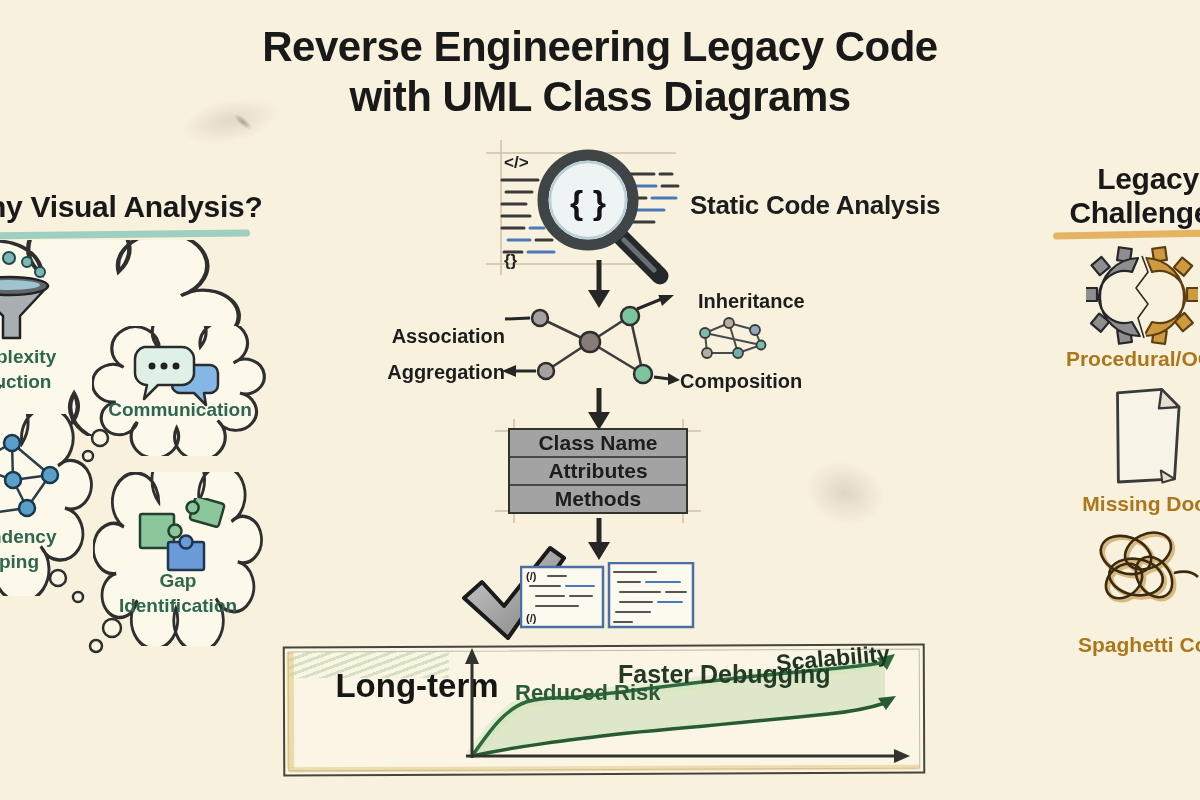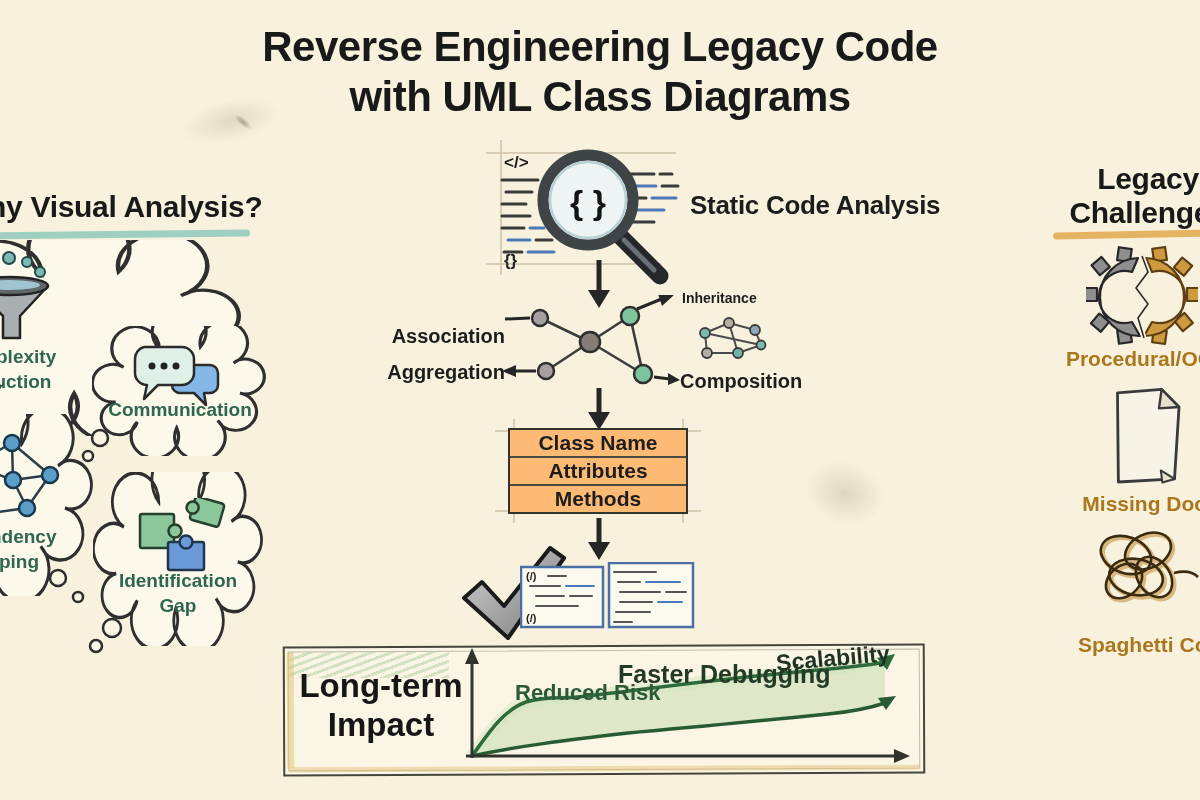--- a/index.html
+++ b/index.html
@@ -12,29 +12,29 @@
   .lbl{position:absolute;font-weight:700;white-space:nowrap;}
   
   .title{left:0;top:22px;width:1200px;text-align:center;font-size:42px;line-height:50px;font-weight:800;letter-spacing:-.5px;color:#191919;}
   
   .sect-h{font-size:30px;font-weight:800;letter-spacing:-.3px;color:#191919;}
   .underline{position:absolute;height:7px;border-radius:4px;opacity:.85;}
   
   .bubble-label{color:#2f6650;font-size:19px;line-height:25px;font-weight:700;text-align:center;position:absolute;}
   .guide{position:absolute;background:#cfc5ab;opacity:.8;}
   
-  .classbox{position:absolute;left:508px;top:428px;width:180px;height:86px;background:#fdba74;border:2.5px solid #33332e;box-sizing:border-box;display:flex;flex-direction:column;}
+  .classbox{position:absolute;left:508px;top:428px;width:180px;height:86px;background:#a3a3a3;border:2.5px solid #33332e;box-sizing:border-box;display:flex;flex-direction:column;}
   .classrow{flex:1;display:flex;align-items:center;justify-content:center;font-size:21px;font-weight:700;border-bottom:2px solid #4a4a44;}
   .classrow:last-child{border-bottom:none;}
   
   .rlabel{color:#ab771d;font-size:21px;font-weight:700;position:absolute;text-align:center;width:200px;white-space:nowrap;}
   
   .impactbox{position:absolute;left:283px;top:645px;width:642px;height:130px;background:#faf5e4;border:2.5px solid #46453c;box-sizing:border-box;transform:rotate(-.25deg);}
   .impactbox-inner{position:absolute;left:3px;top:3px;right:3px;bottom:3px;border:1px solid #8a8272;opacity:.5;}
-  .impact-title{position:absolute;left:295px;top:666px;width:172px;text-align:center;font-size:33px;line-height:39px;font-weight:800;color:#161616;}
+  .impact-title{position:absolute;left:295px;top:666px;width:172px;text-align:center;font-size:33px;line-height:39px;font-weight:800;color:#161616;padding-left:36px;}
   .chart-lbl{position:absolute;font-weight:700;white-space:nowrap;}
   .smudge{position:absolute;border-radius:50%;pointer-events:none;}
 </style>
 </head>
 <body>
 
 <div id="canvas">
 
   <div class="smudge" style="left:180px;top:100px;width:100px;height:42px;background:radial-gradient(closest-side,rgba(120,110,95,.18),transparent);transform:rotate(-12deg);"></div>
   <div class="smudge" style="left:805px;top:462px;width:80px;height:62px;background:radial-gradient(closest-side,rgba(120,110,95,.2),transparent);transform:rotate(18deg);"></div>
@@ -115,22 +115,22 @@
     <g transform="rotate(16 70 14)">
       <rect x="54" y="2" width="30" height="24" rx="3" fill="#8cc79b" stroke="#23402c" stroke-width="2.5"></rect>
       <circle cx="54" cy="14" r="6" fill="#8cc79b" stroke="#23402c" stroke-width="2.5"></circle>
     </g>
     <rect x="2" y="16" width="34" height="34" rx="2" fill="#8cc79b" stroke="#23402c" stroke-width="2.5"></rect>
     <circle cx="37" cy="33" r="6.5" fill="#8cc79b" stroke="#23402c" stroke-width="2.5"></circle>
     <rect x="30" y="44" width="36" height="28" rx="2" fill="#6b9ad8" stroke="#1f3550" stroke-width="2.5"></rect>
     <circle cx="48" cy="44" r="6.5" fill="#6b9ad8" stroke="#1f3550" stroke-width="2.5"></circle>
   </svg>
   <div class="bubble-label" style="left:88px;top:568px;width:180px;">
+    <div>Gap</div>
     <div>Identification</div>
-    <div>Gap</div>
   </div>
 
   <svg class="abs" style="left:45px;top:425px;" width="80" height="235" viewBox="0 0 80 235">
     <g fill="#faf4e2" stroke="#2e2e2e" stroke-width="2.5">
       <circle cx="55" cy="13" r="8"></circle>
         <circle cx="43" cy="31" r="5"></circle>
       <circle cx="13" cy="153" r="8"></circle>
         <circle cx="33" cy="172" r="5"></circle>
       <circle cx="67" cy="203" r="9"></circle>
         <circle cx="51" cy="221" r="6"></circle>
@@ -200,21 +200,21 @@
       <polygon points="168,78 168,90 180,85" fill="#262626"></polygon>
     </g>
     <circle cx="40" cy="23" r="8" fill="#a7a0a0" stroke="#2e2e2e" stroke-width="2.5"></circle>
     <circle cx="46" cy="76" r="8" fill="#a7a0a0" stroke="#2e2e2e" stroke-width="2.5"></circle>
     <circle cx="90" cy="47" r="10" fill="#877d78" stroke="#2e2e2e" stroke-width="2.5"></circle>
     <circle cx="130" cy="21" r="9" fill="#7cc49c" stroke="#2e2e2e" stroke-width="2.5"></circle>
     <circle cx="143" cy="79" r="9" fill="#7cc49c" stroke="#2e2e2e" stroke-width="2.5"></circle>
   </svg>
   <div class="lbl" style="left:375px;top:325px;width:130px;text-align:right;font-size:20px;">Association</div>
   <div class="lbl" style="left:375px;top:361px;width:130px;text-align:right;font-size:20px;">Aggregation</div>
-  <div class="lbl" style="left:682px;top:290px;font-size:14px;">Inheritance</div>
+  <div class="lbl" style="left:698px;top:290px;font-size:20px;">Inheritance</div>
   <div class="lbl" style="left:680px;top:370px;font-size:20px;">Composition</div>
 
   <svg class="abs" style="left:695px;top:315px;" width="76" height="52" viewBox="0 0 76 52">
     <g stroke="#4a4a4a" stroke-width="2">
       <line x1="10" y1="18" x2="34" y2="8"></line>
         <line x1="34" y1="8" x2="60" y2="15"></line>
       <line x1="60" y1="15" x2="66" y2="30"></line>
         <line x1="66" y1="30" x2="43" y2="38"></line>
       <line x1="43" y1="38" x2="12" y2="38"></line>
         <line x1="12" y1="38" x2="10" y2="18"></line>
@@ -342,21 +342,20 @@
   <div class="rlabel" style="left:1055px;top:633px;">Spaghetti Code</div>
 
   <div class="impactbox">
     <div class="impactbox-inner"></div>
     <div class="abs" style="left:4px;top:4px;width:160px;height:26px;background:repeating-linear-gradient(-20deg,rgba(140,190,130,.35) 0 3px,transparent 3px 7px);"></div>
     <div class="abs" style="left:2px;top:4px;width:7px;height:116px;background:rgba(226,196,120,.55);"></div>
     <div class="abs" style="left:4px;bottom:2px;width:630px;height:5px;background:rgba(226,196,120,.5);"></div>
   </div>
   <div class="impact-title">
     <div>Long-term</div>
-    <div>Impact</div>
   </div>
 
   <svg class="abs" style="left:448px;top:644px;" width="480" height="134" viewBox="0 0 480 134">
     <path d="M24,112 C 40,90 55,66 78,58 C 98,52 115,55 130,53 C 190,46 280,34 350,28 C 390,24 420,22 437,18 L437,59 C 425,62 400,66 380,70 C 300,78 240,84 180,89 C 120,95 70,102 24,112 Z" fill="#c2dcae" opacity=".5"></path>
     <path d="M24,112 C 40,90 55,66 78,58 C 98,52 115,55 130,53 C 190,46 280,34 350,28 C 390,24 420,22 437,18" fill="none" stroke="#cfe4bc" stroke-width="12" opacity=".45"></path>
     <path d="M24,112 C 40,90 55,66 78,58 C 98,52 115,55 130,53 C 190,46 280,34 350,28 C 390,24 420,22 437,18" fill="none" stroke="#2e6b3c" stroke-width="3.5"></path>
     <polygon points="447,10 429,14 439,26" fill="#2e6b3c"></polygon>
     <path d="M24,112 C 70,102 120,96 180,89 C 240,84 300,78 380,70 C 410,67 425,63 437,59" fill="none" stroke="#275c33" stroke-width="3.5"></path>
     <polygon points="448,52 430,54 438,66" fill="#275c33"></polygon>
     <line x1="24" y1="114" x2="24" y2="16" stroke="#33332e" stroke-width="3"></line>

